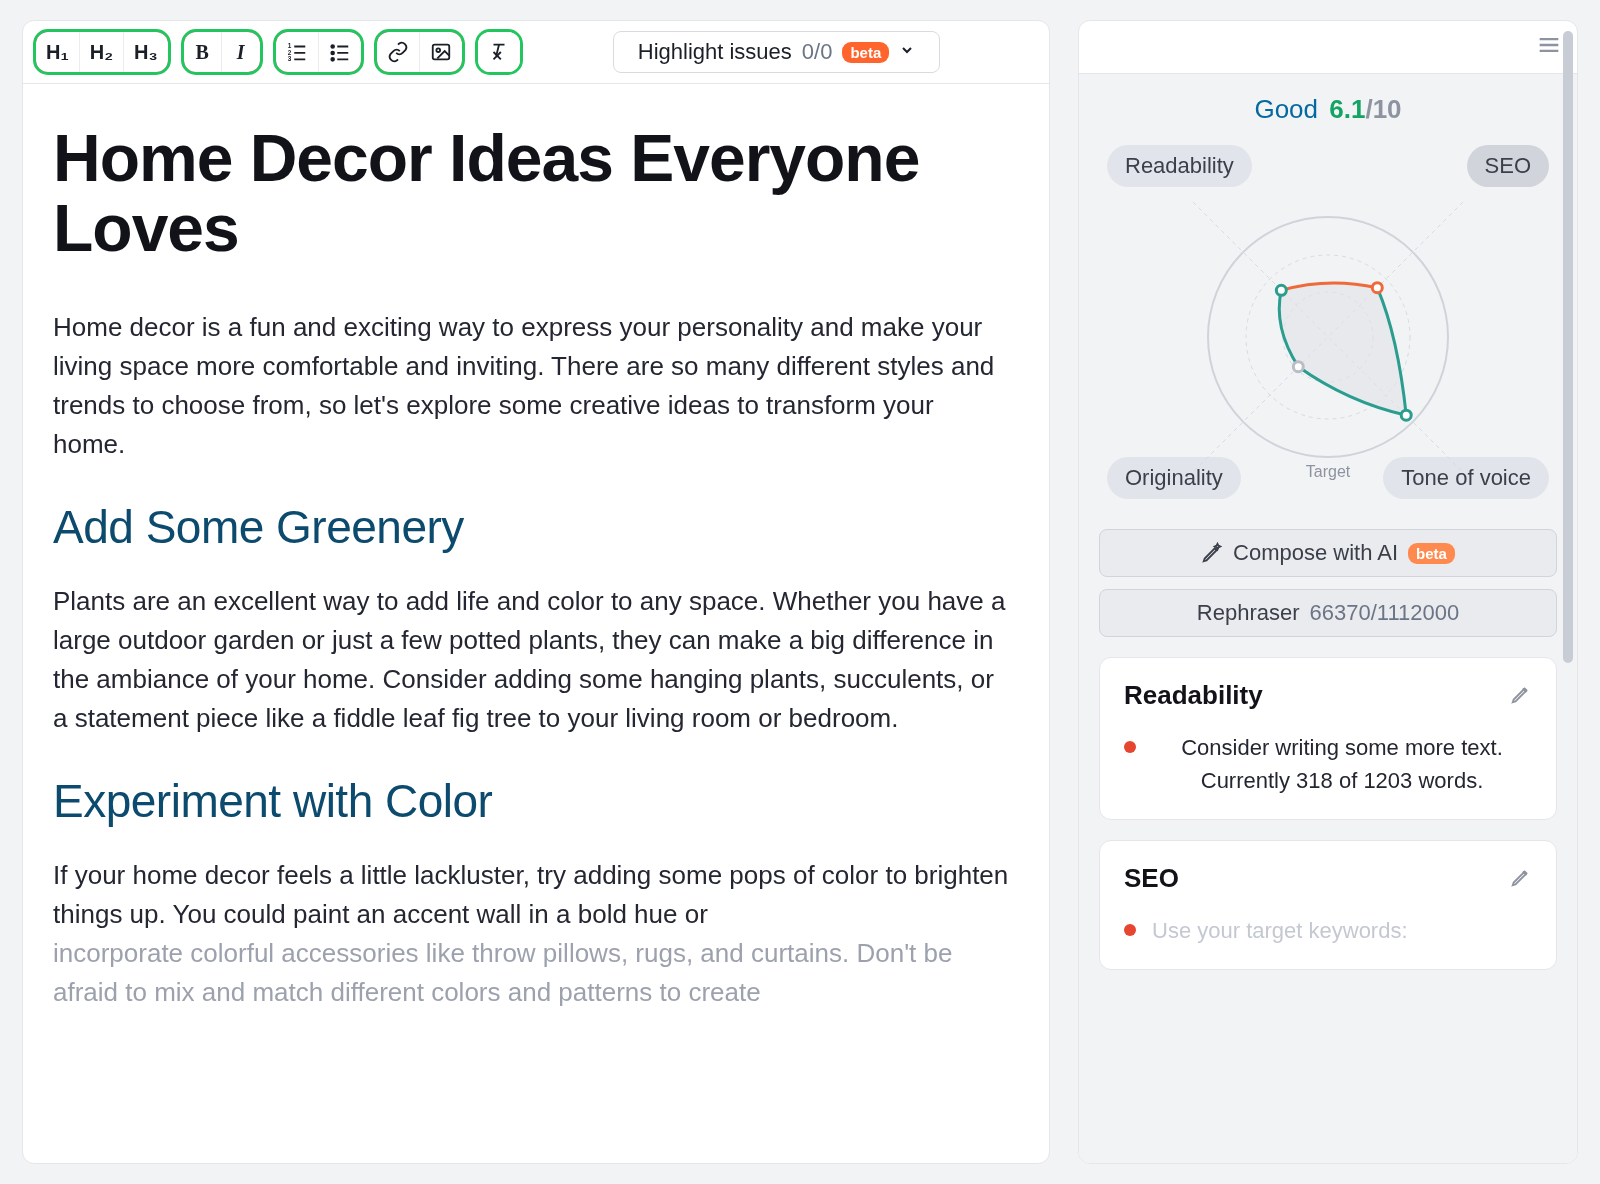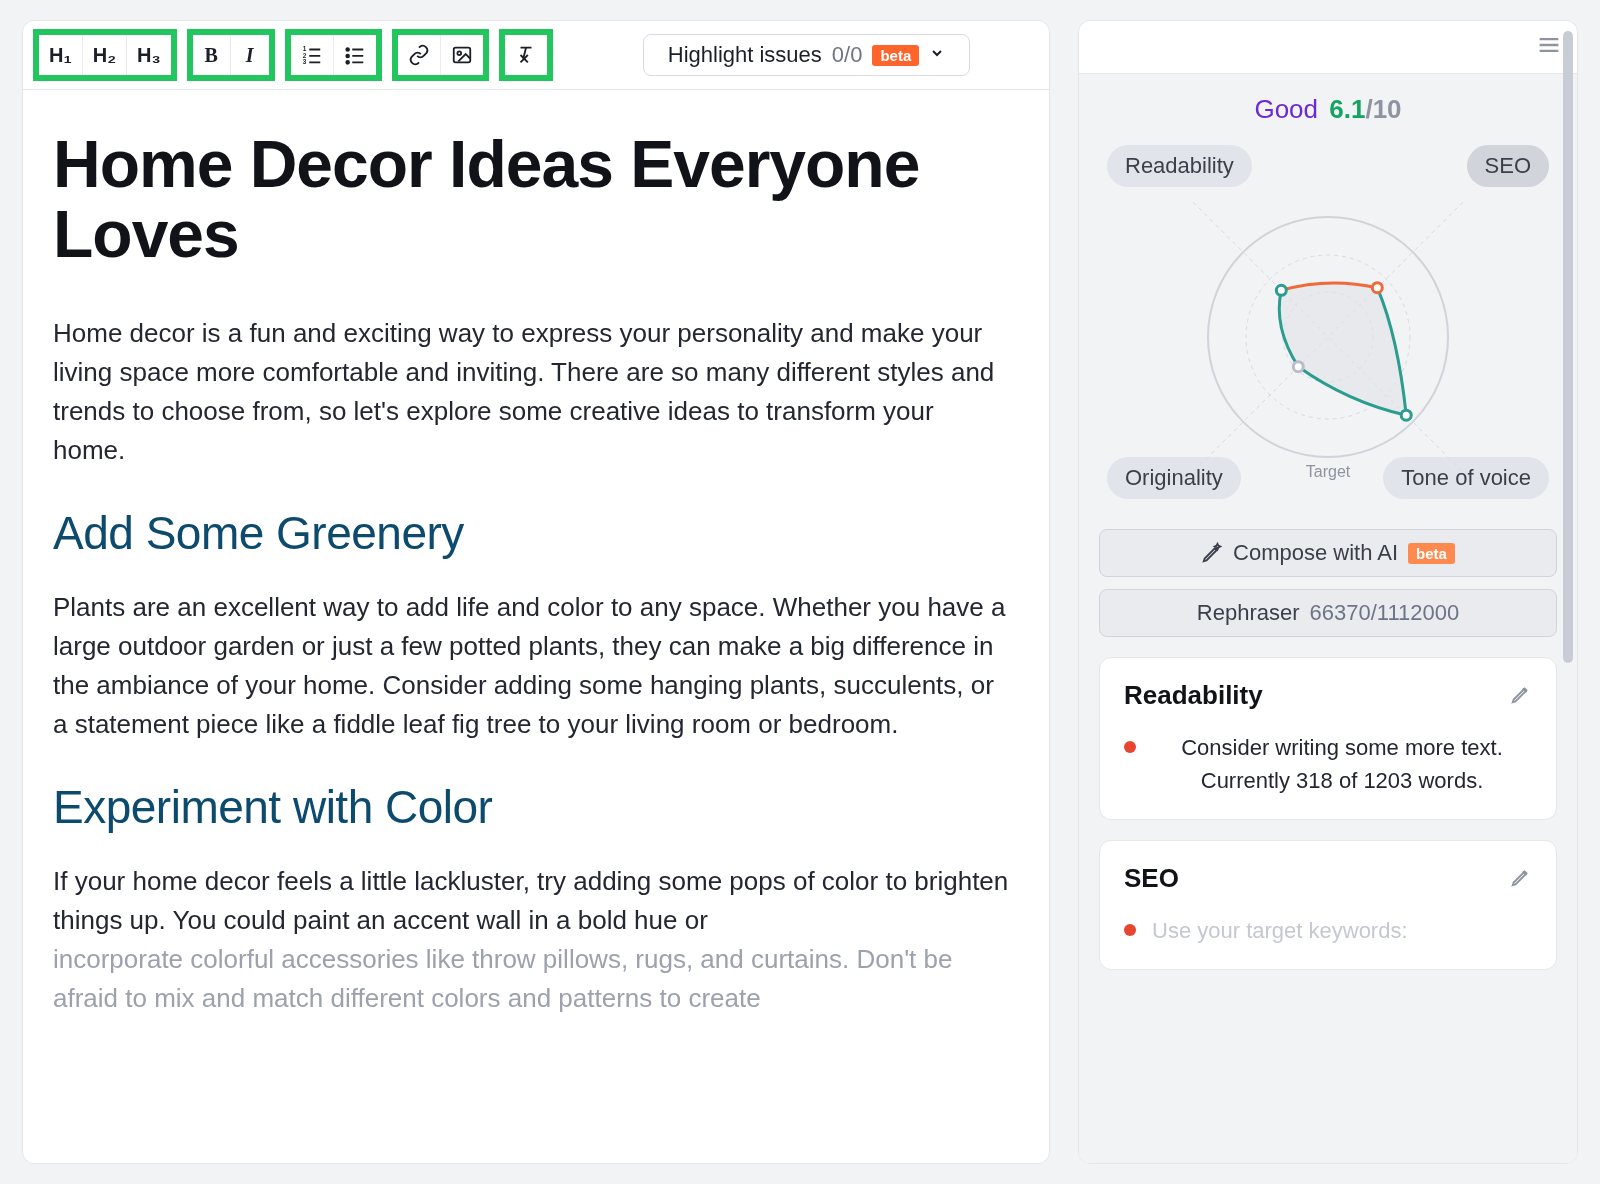--- a/index.html
+++ b/index.html
@@ -24,22 +24,22 @@
 }
 .toolbar {
   display: flex;
   align-items: center;
   gap: 10px;
   padding: 8px 10px;
   border-bottom: 1px solid #e4e6ea;
 }
 .tb-group {
   display: flex;
-  border: 6px solid #22c55e;
-  border-radius: 0;
+  border: 3px solid #22c55e;
+  border-radius: 15px;
   overflow: hidden;
   background: #7f1d1d;
 }
 .tb-btn {
   padding: 6px 10px;
   font-size: 20px;
   font-weight: 600;
   color: #1b1f27;
   background: #fff;
   border: none;
@@ -65,21 +65,21 @@
   color: #1b1f27;
   cursor: pointer;
 }
 .hl-toggle .count { color: #6c7586; }
 .beta-badge {
   background: #ff642d;
   color: #fff;
   font-size: 15px;
   font-weight: 600;
   padding: 2px 8px;
-  border-radius: 3px;
+  border-radius: 9px;
 }
 .hl-toggle .chev { color:#6c7586; font-size:16px;}
 .content {
   padding: 24px 30px;
   overflow-y: auto;
   flex: 1;
   color: #111318;
 }
 .content h1 {
   font-size: 66px;
@@ -126,21 +126,21 @@
   padding: 16px 20px 20px 20px;
 }
 .score-line {
   text-align:center;
   font-size: 26px;
   margin: 4px 0 20px 0;
   color:#13a362;
   font-weight:600;
 }
 .score-line .den { color:#8d93a0; font-weight:700;}
-.score-line .label { color:#6d28d9; font-weight:500; margin-right:4px;}
+.score-line .label { color:#0369a1; font-weight:500; margin-right:4px;}
 .radar-wrap {
   position:relative;
   height: 370px;
   margin-bottom: 14px;
 }
 .pill {
   position:absolute;
   background:#e1e4ea;
   color:#3a3f4a;
   font-size:22px;

